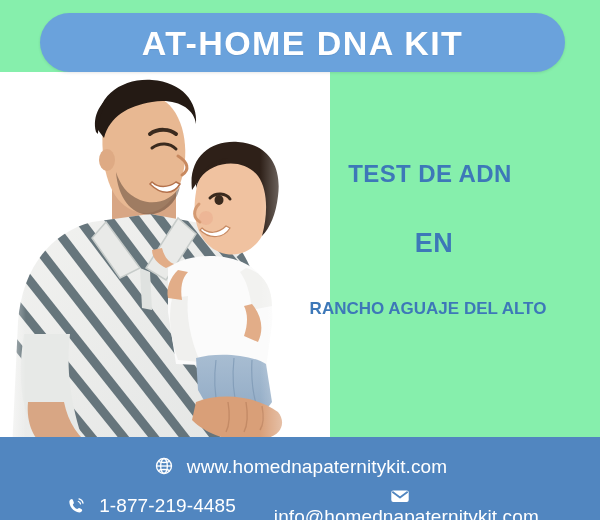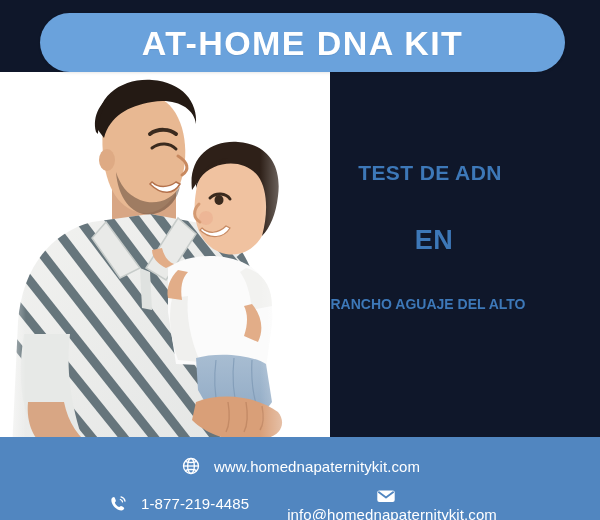--- a/index.html
+++ b/index.html
@@ -10,21 +10,21 @@
   body {
     width: 600px;
     height: 520px;
     font-family: "Liberation Sans", sans-serif;
     overflow: hidden;
   }
   .poster {
     position: relative;
     width: 600px;
     height: 520px;
-    background: #0f172a;
+    background: #86efac;
     overflow: hidden;
   }
 
   
   .header-banner {
     position: absolute;
     left: 40px;
     top: 13px;
     width: 525px;
     height: 59px;
@@ -88,23 +88,23 @@
     text-align: center;
   }
   .headline-line {
     color: #3d78b8;
     font-weight: bold;
     font-size: 21px;
     letter-spacing: 0.4px;
     line-height: 1;
     white-space: nowrap;
   }
-  .headline-line.l1 { margin: 0 8px 0 0; font-size: 21px; }
+  .headline-line.l1 { margin: 0 8px 0 0; font-size: 24px; }
   .headline-line.l2 { margin: 44px 0 0 0; font-size: 27px; }
-  .headline-line.l3 { margin: 43px 12px 0 0; font-size: 14px; letter-spacing: 0px; }
+  .headline-line.l3 { margin: 43px 12px 0 0; font-size: 17px; letter-spacing: 0px; }
 
   
   .footer {
     position: absolute;
     left: 0;
     bottom: 0;
     width: 600px;
     height: 83px;
     background: #5186c0;
     z-index: 7;
@@ -114,21 +114,21 @@
     align-items: center;
     justify-content: center;
     color: #ffffff;
   }
   .footer-row-1 { margin-top: 18px; }
   .footer-row-2 { margin-top: 8px; gap: 2px; }
   .contact-item {
     display: flex;
     align-items: center;
     color: #ffffff;
-    font-size: 15px;
+    font-size: 19px;
     letter-spacing: 0.1px;
     white-space: nowrap;
   }
   .contact-item .ico {
     display: inline-flex;
     align-items: center;
     justify-content: center;
     width: 22px;
     height: 22px;
     margin-right: 12px;

